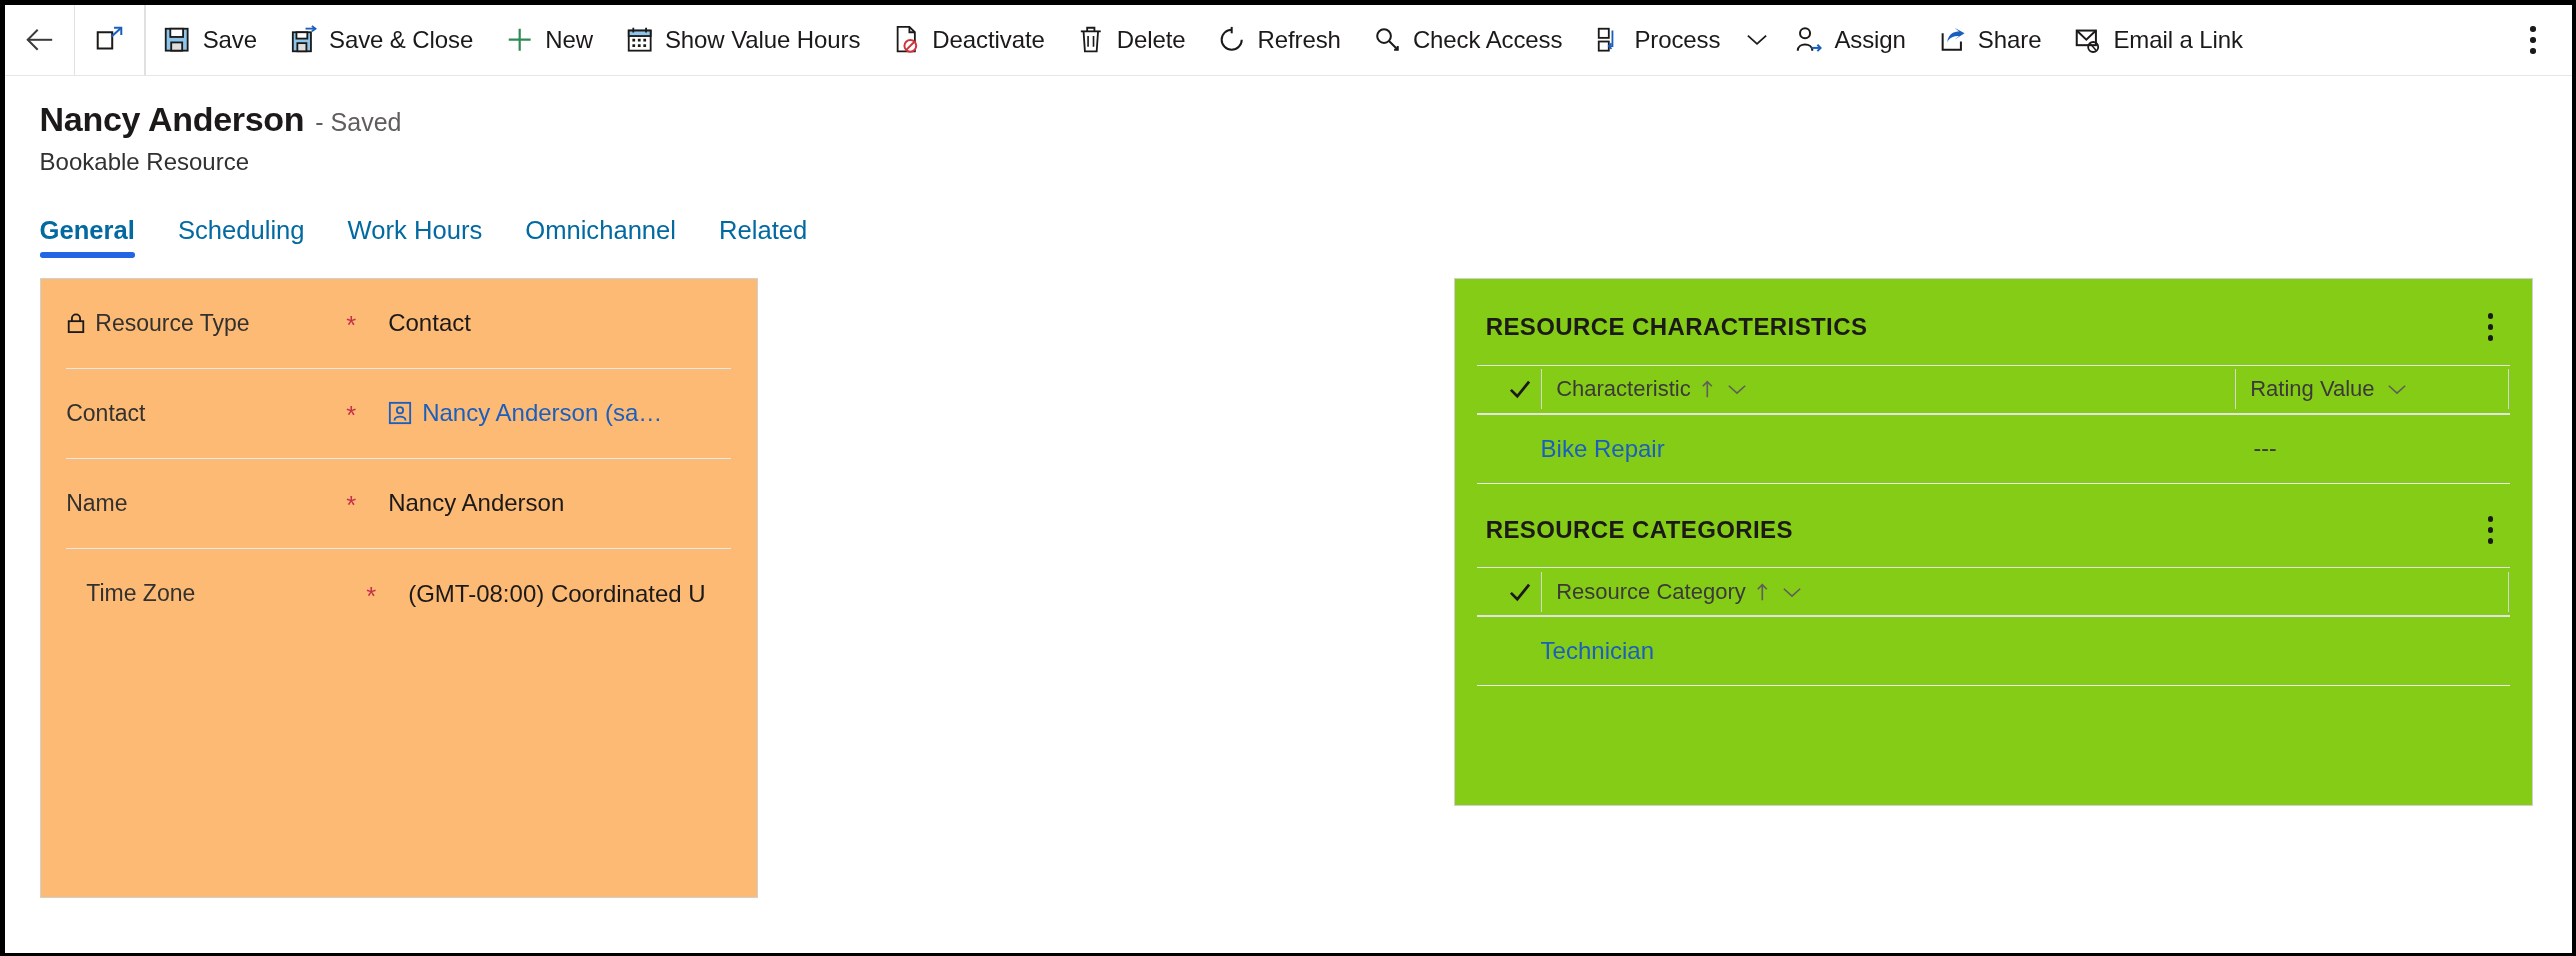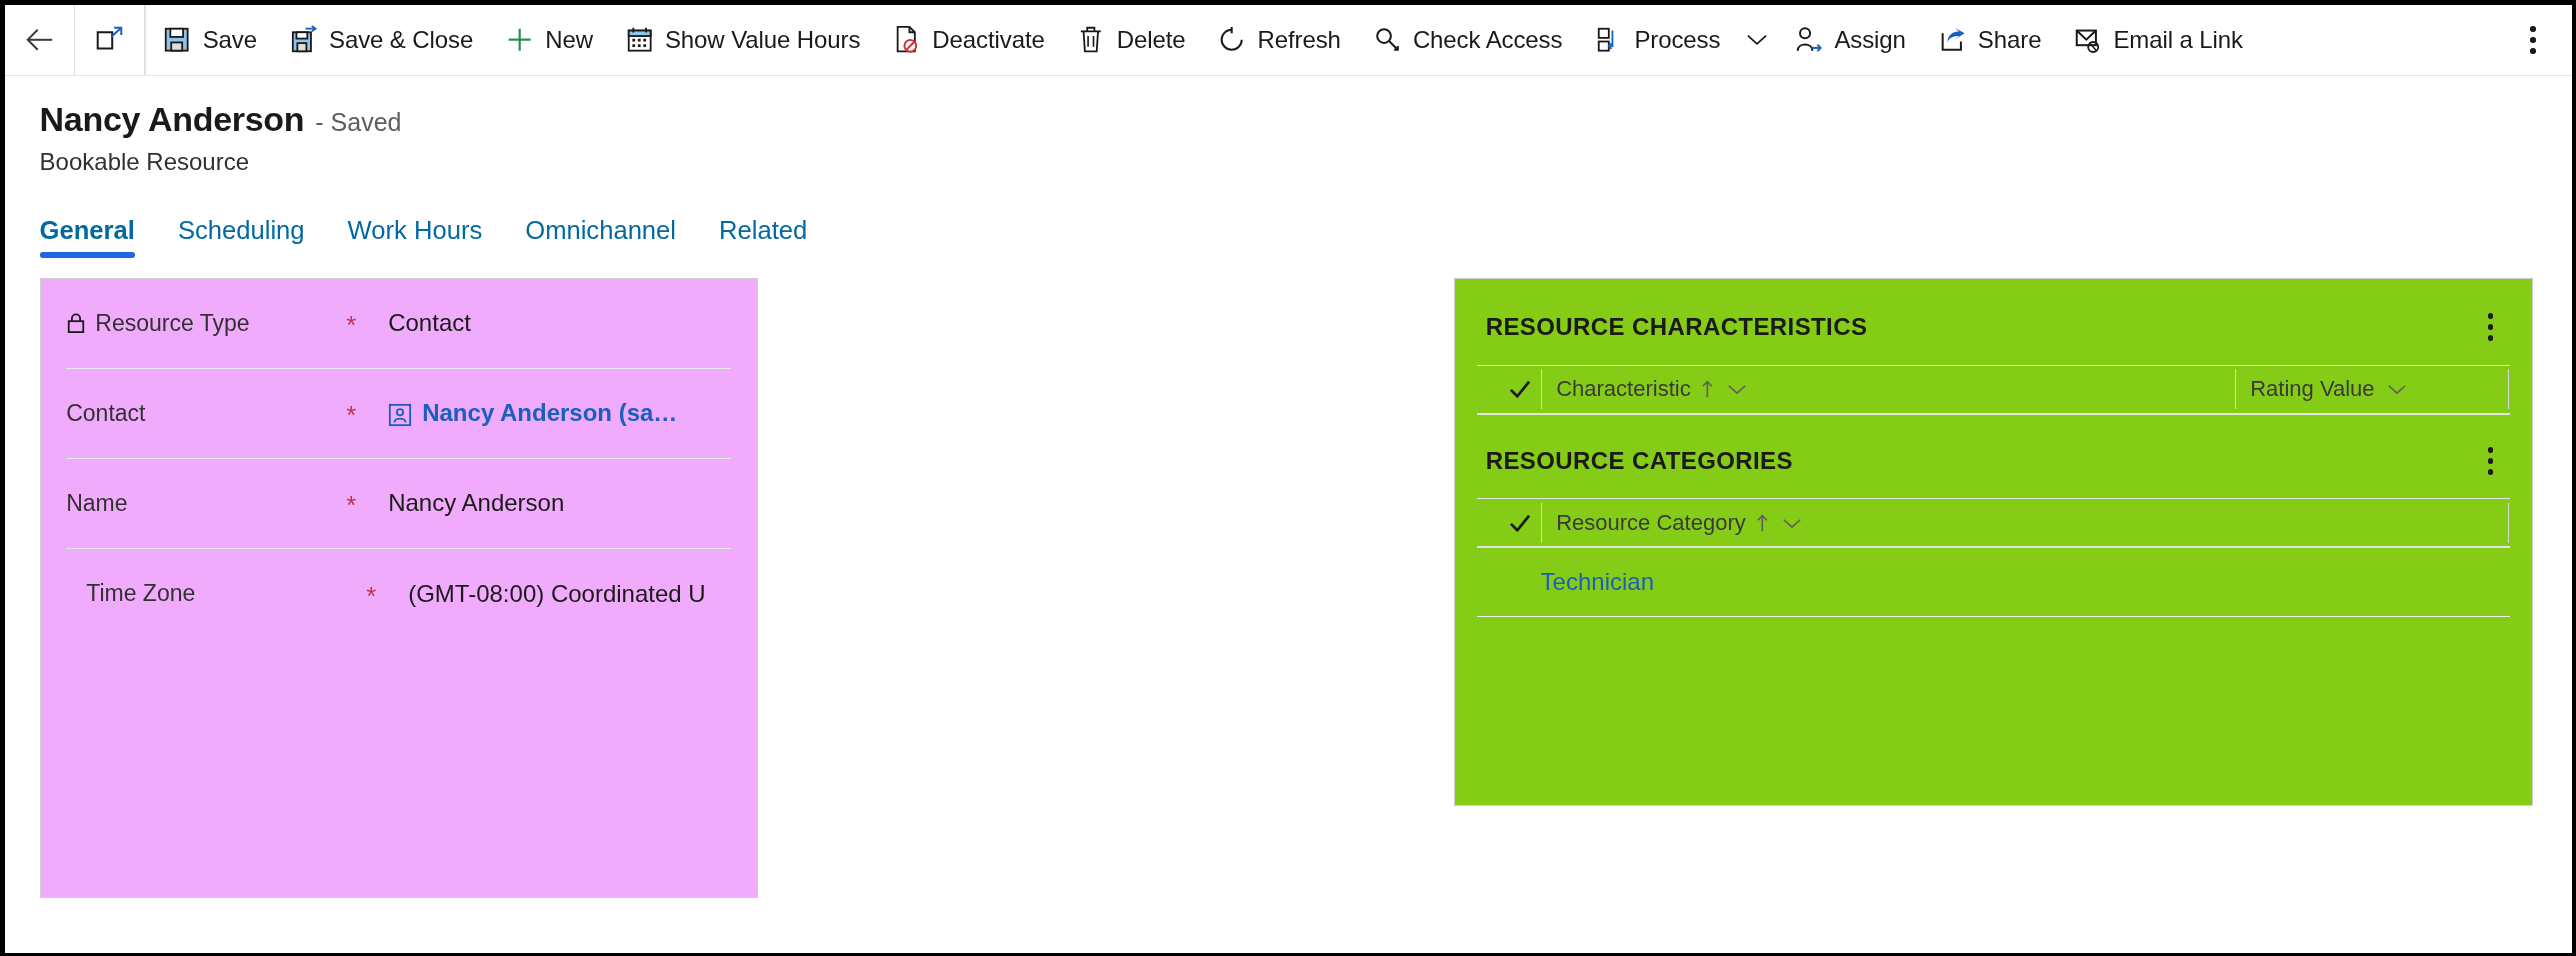--- a/index.html
+++ b/index.html
@@ -153,21 +153,21 @@
     padding: 0 35px;
     display: flex;
     gap: 37px;
   }
 
   
   .form-card {
     width: 718px;
     height: 620px;
     border: 1.8px solid #d0d0d0;
-    background: #f0abfc;
+    background: #fdba74;
     flex: none;
     padding: 0 25.6px;
   }
 
   .field-row {
     display: flex;
     align-items: center;
     height: 90px;
     border-bottom: 1.8px solid #e8e8e8;
   }
@@ -196,22 +196,21 @@
   .field-value {
     font-size: 24px;
     color: #1b1a19;
     display: flex;
     align-items: center;
     white-space: nowrap;
     overflow: hidden;
   }
   .field-value.link {
     color: #1b5fbe;
-    font-weight: bold;
-    align-items: flex-end;
+    font-weight: normal;
   }
   .lookup-icon { margin-right: 10px; display: flex; align-items: center; flex: none; }
 
   
   .side-panel {
     position: absolute;
     left: 1449px;
     top: 0;
     width: 1079px;
     height: 528px;
@@ -580,20 +579,28 @@
           <span class="name">Rating Value</span>
           <span class="chev">
             <svg width="20" height="12.8" viewBox="0 0 22 14">
                 <path d="M2 3 L11 11 L20 3" fill="none" stroke="#605e5c" stroke-width="1.8"></path>
               </svg>
           </span>
         </div>
         <div class="gh-tail"></div>
       </div>
 
+      <div class="grid-row">
+        <div style="width:713px">
+          <span class="cell-link">Bike Repair</span>
+        </div>
+        <div>
+          <span class="cell-plain">---</span>
+        </div>
+      </div>
 
       <div class="sec-head">
         <span class="sec-title">RESOURCE CATEGORIES</span>
         <span class="sec-more">
           <span class="dot3">
               <i></i>
               <i></i>
               <i></i>
             </span>
         </span>

